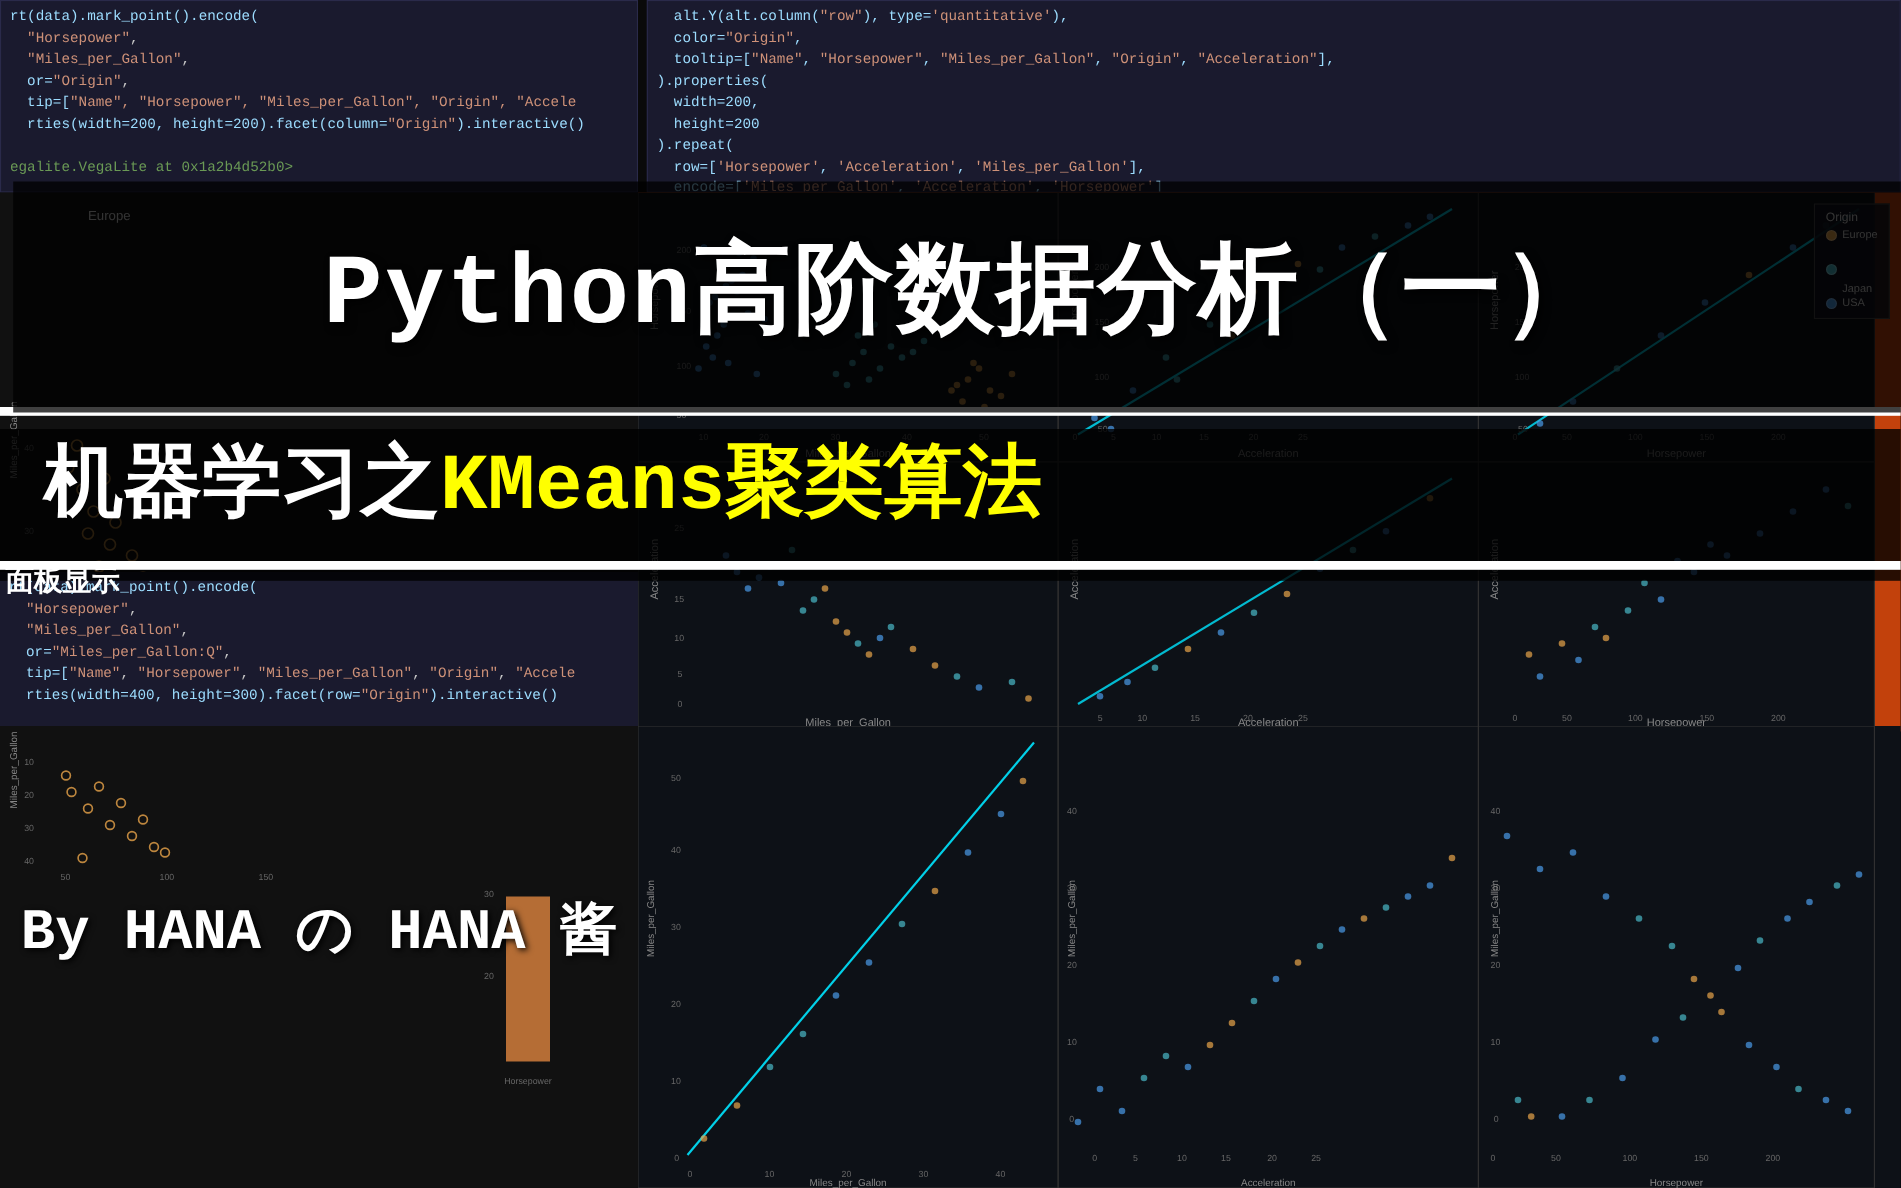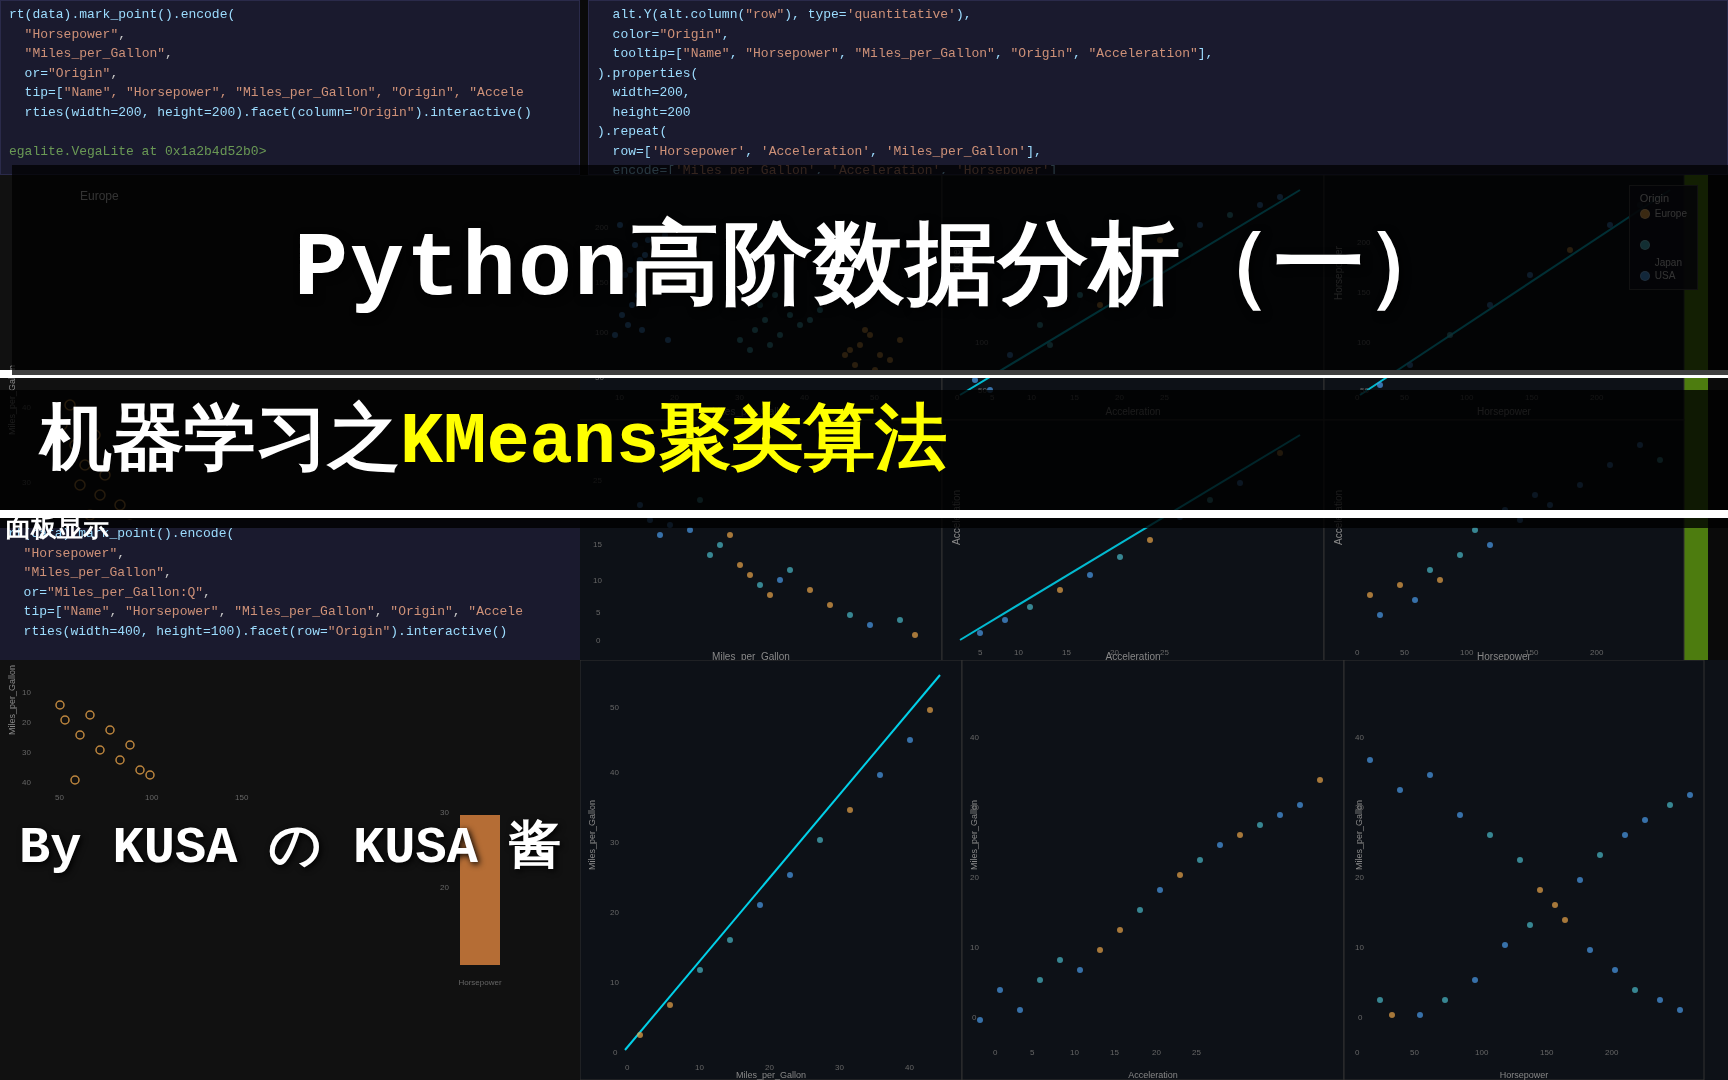--- a/index.html
+++ b/index.html
@@ -123,24 +123,24 @@
       left: 0;
       width: 580px;
       height: 530px;
       background: #111;
       overflow: hidden;
     }
 
     .charts-right-section {
       position: absolute;
       top: 175px;
-      left: 560px;
+      left: 580px;
       width: 1148px;
       height: 490px;
-      background: #4d7c0f;
+      background: #c2410c;
       overflow: hidden;
     }
 
     
     .code-panel-bottom-left {
       position: absolute;
       top: 520px;
       left: 0;
       width: 580px;
       height: 160px;
@@ -550,21 +550,21 @@
 <div class="title-bar-3"></div>
 
 <div class="panel-label">面板显示</div>
 
 <div class="code-panel-bottom-left">
   <div class="code-text"><span class="code-param">rt(data).mark_point().encode(</span>
   <span class="code-string">"Horsepower"</span>,
   <span class="code-string">"Miles_per_Gallon"</span>,
   <span class="code-param">or=</span><span class="code-string">"Miles_per_Gallon:Q"</span>,
   <span class="code-param">tip=[</span><span class="code-string">"Name"</span>, <span class="code-string">"Horsepower"</span>, <span class="code-string">"Miles_per_Gallon"</span>, <span class="code-string">"Origin"</span>, <span class="code-string">"Accele</span>
-  <span class="code-param">rties(width=400, height=100).facet(row=</span><span class="code-string">"Origin"</span><span class="code-param">).interactive()</span>
+  <span class="code-param">rties(width=400, height=300).facet(row=</span><span class="code-string">"Origin"</span><span class="code-param">).interactive()</span>
 
 <span class="code-comment">egalite.VegaLite at 0x1a2b6f9c18&gt;</span></div>
 </div>
 
 <div class="charts-bottom">
   <svg width="580" height="420">
 
     <circle cx="65" cy="60" r="4" fill="none" stroke="#e8a44a" stroke-width="1.5" opacity="0.8"></circle>
     <circle cx="80" cy="75" r="4" fill="none" stroke="#e8a44a" stroke-width="1.5" opacity="0.8"></circle>
     <circle cx="90" cy="55" r="4" fill="none" stroke="#e8a44a" stroke-width="1.5" opacity="0.8"></circle>
@@ -708,14 +708,14 @@
     <circle cx="1000" cy="220" r="3" fill="#4a9ae8" opacity="0.7"></circle>
     <circle cx="1020" cy="195" r="3" fill="#4ab8c8" opacity="0.7"></circle>
     <circle cx="1045" cy="175" r="3" fill="#4a9ae8" opacity="0.7"></circle>
     <circle cx="1065" cy="160" r="3" fill="#4a9ae8" opacity="0.7"></circle>
     <circle cx="1090" cy="145" r="3" fill="#4ab8c8" opacity="0.7"></circle>
     <circle cx="1110" cy="135" r="3" fill="#4a9ae8" opacity="0.7"></circle>
   </svg>
 </div>
 
 <div class="author-credit">
-  <div class="author-text">By KUSA の KUSA 酱</div>
+  <div class="author-text">By HANA の HANA 酱</div>
 </div>
 
 </body></html>

